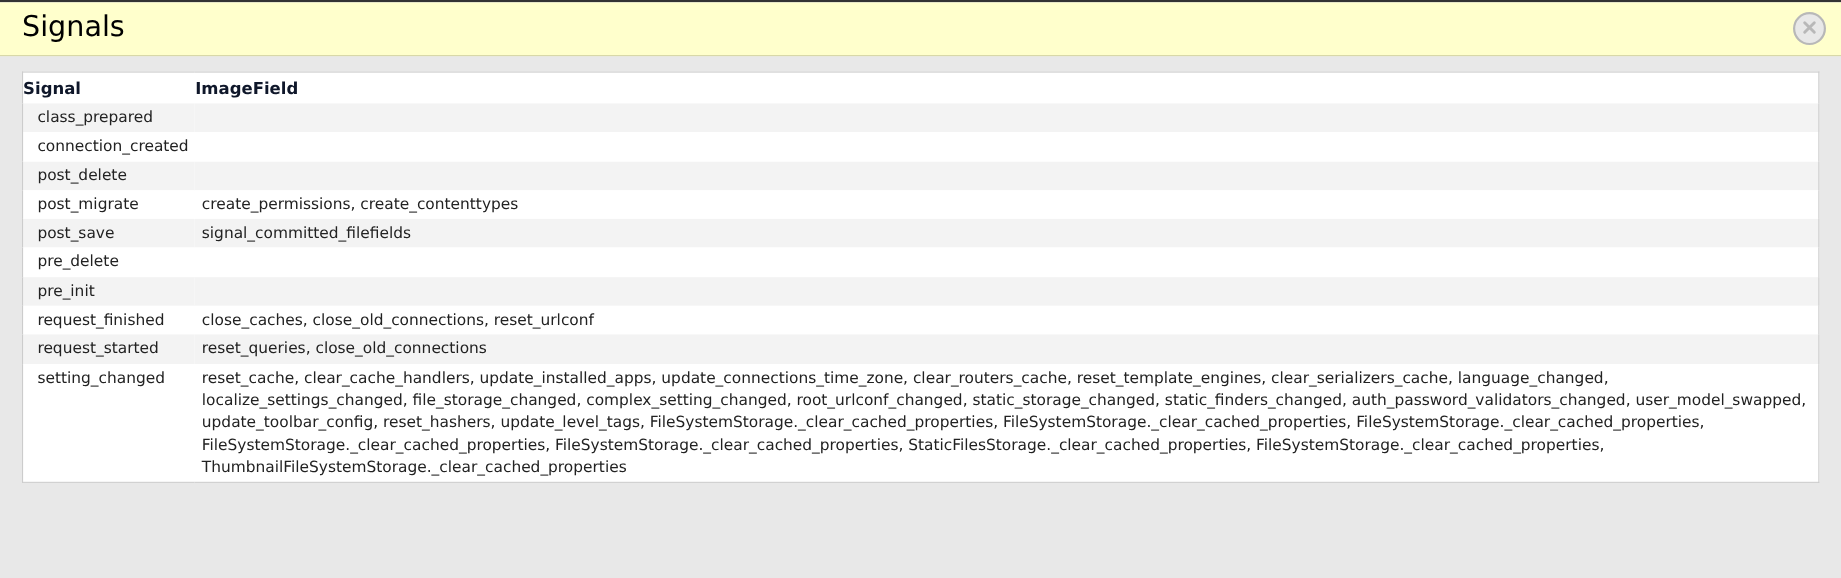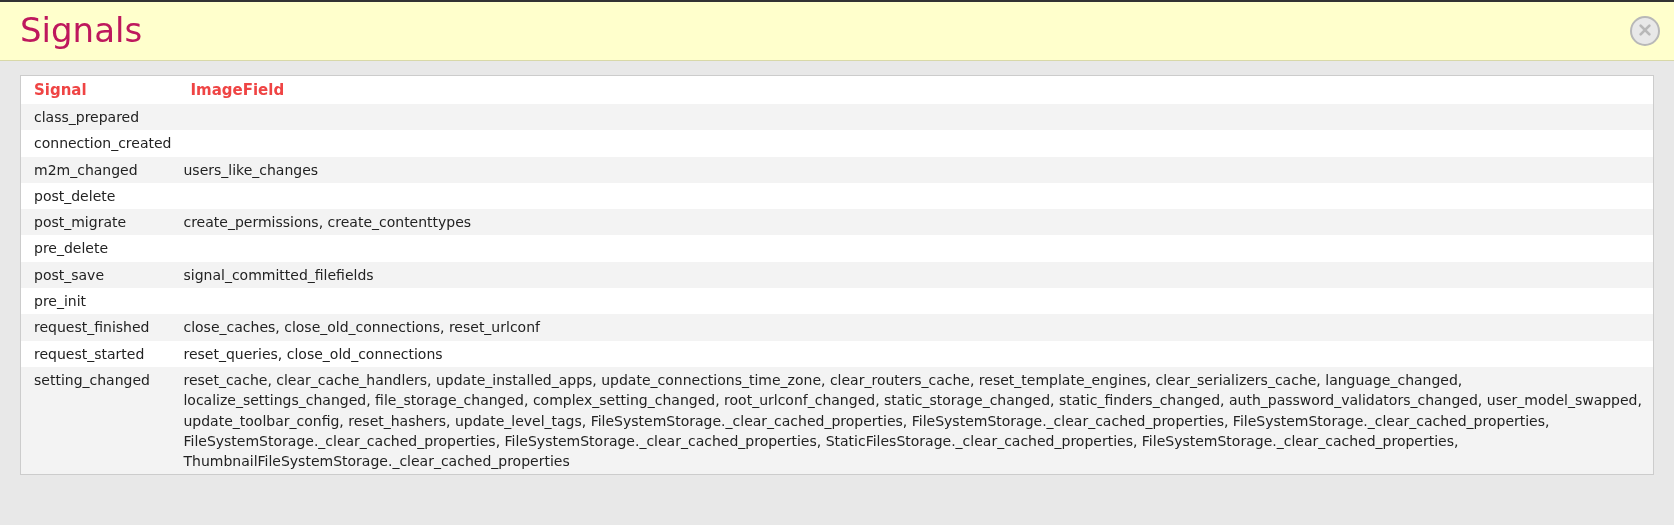--- a/index.html
+++ b/index.html
@@ -14,23 +14,23 @@
       font-size: 14px;
       border-top: 2px solid #333;
     }
     .panel-header {
       background: #ffffcc;
       border-bottom: 1px solid #d8d8a8;
       padding: 8px 20px 10px 20px;
       position: relative;
     }
     .panel-title {
-      font-size: 34px;
+      font-size: 26px;
       font-weight: 400;
-      color: #be185d;
+      color: #000000;
     }
     .close-btn {
       position: absolute;
       right: 14px;
       top: 50%;
       transform: translateY(-50%);
       width: 30px;
       height: 30px;
       border-radius: 50%;
       border: 2px solid #b8b8b8;
@@ -54,23 +54,23 @@
     .signals-table {
       width: 100%;
       background: #fff;
       border: 1px solid #ccc;
       border-collapse: collapse;
       table-layout: auto;
     }
     .signals-table th {
       text-align: left;
       font-weight: bold;
-      padding: 5px 13px;
+      padding: 5px 0;
       font-size: 15px;
-      color: #ef4444;
+      color: #0f172a;
     }
     .signals-table th:first-child {
       width: 155px;
       white-space: nowrap;
     }
     .signals-table td {
       padding: 3px 6px;
       font-size: 14px;
       line-height: 1.45;
       vertical-align: top;
@@ -113,38 +113,34 @@
     <tbody>
         <tr>
           <td>class_prepared</td>
           <td></td>
         </tr>
         <tr>
           <td>connection_created</td>
           <td></td>
         </tr>
         <tr>
-          <td>m2m_changed</td>
-          <td>users_like_changes</td>
-        </tr>
-        <tr>
           <td>post_delete</td>
           <td></td>
         </tr>
         <tr>
           <td>post_migrate</td>
           <td>create_permissions, create_contenttypes</td>
         </tr>
         <tr>
+          <td>post_save</td>
+          <td>signal_committed_filefields</td>
+        </tr>
+        <tr>
           <td>pre_delete</td>
           <td></td>
-        </tr>
-        <tr>
-          <td>post_save</td>
-          <td>signal_committed_filefields</td>
         </tr>
         <tr>
           <td>pre_init</td>
           <td></td>
         </tr>
         <tr>
           <td>request_finished</td>
           <td>close_caches, close_old_connections, reset_urlconf</td>
         </tr>
         <tr>

